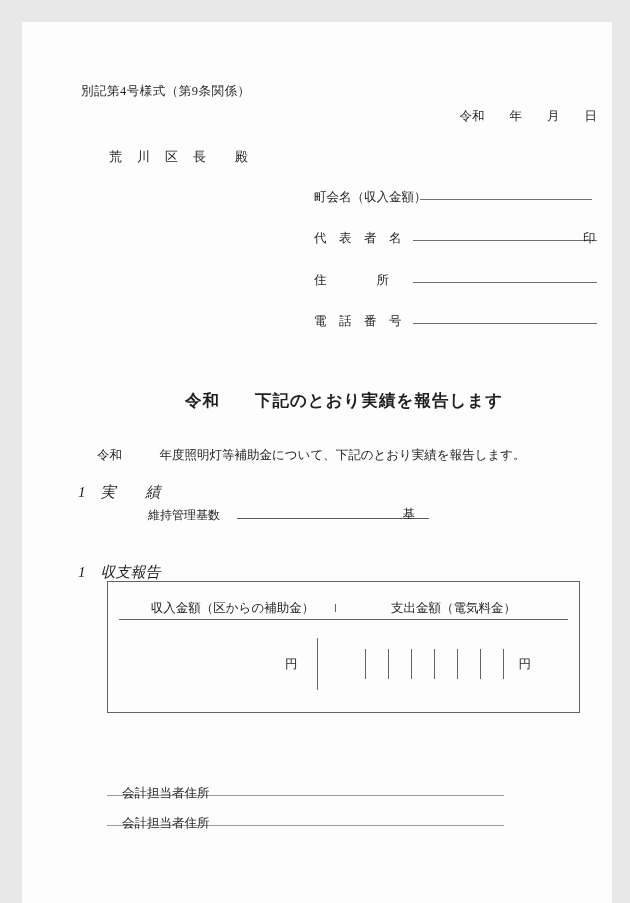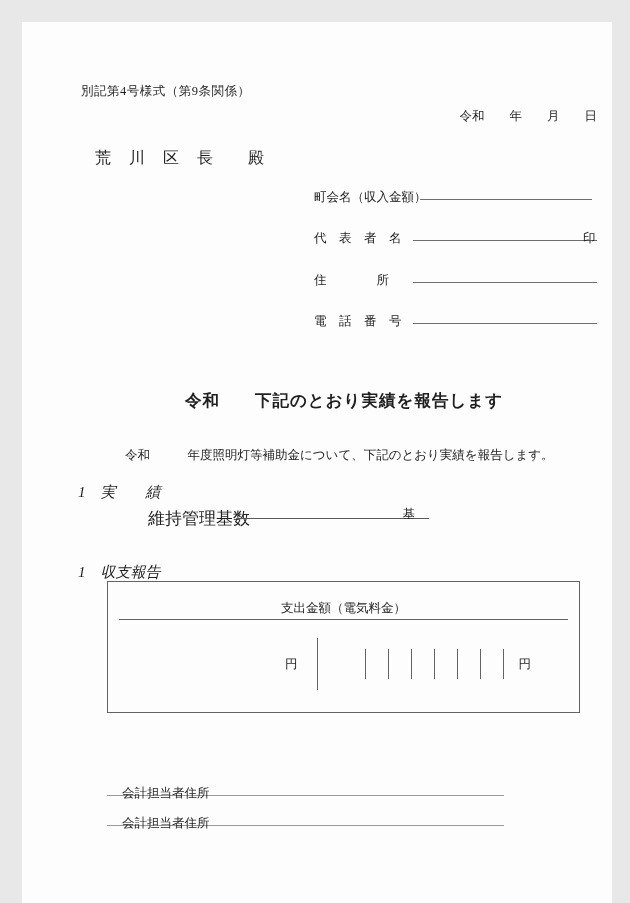--- a/index.html
+++ b/index.html
@@ -11,46 +11,46 @@
     margin: 0 auto;
     background: #fdfdfd;
     font-family: "Liberation Serif", "DejaVu Serif", serif;
     color: #1f1f1f;
     overflow: hidden;
   }
   .abs { position: absolute; white-space: nowrap; }
 
   .form-code   { left: 48px;  top: 50px;  font-size: 12.5px; letter-spacing: 0.5px; }
   .date-line   { right: 44px; top: 75px;  font-size: 12.5px; }
-  .addressee   { left: 62px;  top: 115px; font-size: 16px; letter-spacing: 1px; }
+  .addressee   { left: 76px;  top: 115px; font-size: 13px; letter-spacing: 1px; }
 
   .fld-label   { left: 281px; font-size: 12.5px; }
   .fl-1 { top: 156px; }
   .fl-2 { top: 197px; }
   .fl-3 { top: 239px; }
   .fl-4 { top: 280px; }
 
   .fld-line { position: absolute; height: 0; border-top: 1px solid #6e6e6e; }
   .ln-1 { left: 391px; top: 170px; width: 172px; }
   .ln-2 { left: 384px; top: 211px; width: 184px; }
   .ln-3 { left: 384px; top: 253px; width: 184px; }
   .ln-4 { left: 384px; top: 294px; width: 184px; }
   .seal { left: 550px; top: 197px; font-size: 12.5px; }
 
   .doc-title {
     left: 0; top: 357px; width: 100%;
     text-align: center; font-size: 16.5px; font-weight: bold; letter-spacing: 1px;
   }
-  .intro { left: 92px; top: 414px; font-size: 12.5px; }
+  .intro { left: 64px; top: 414px; font-size: 12.5px; }
 
   .sec-heading { left: 45px; font-size: 15px; font-style: italic; }
   .sec-1 { top: 450px; }
   .sec-2 { top: 530px; }
 
-  .maint-label { left: 115px; top: 474px; font-size: 17px; }
+  .maint-label { left: 115px; top: 474px; font-size: 12px; }
   .maint-line {
     left: 208px; top: 473px; width: 192px; height: 17px;
     border-bottom: 1px solid #5a5a5a;
     font-size: 12.5px; text-align: right; padding-right: 3px;
   }
 
   .tbl {
     left: 78px; top: 552px; width: 473px;
     border: 1px solid #636363;
     font-size: 12.5px;
@@ -109,20 +109,21 @@
   <div class="abs sec-heading sec-1">1　実　　績</div>
   <div class="abs maint-label">維持管理基数</div>
   <div class="abs maint-line">
     <span>基</span>
   </div>
 
   <div class="abs sec-heading sec-2">1　収支報告</div>
 
   <div class="abs tbl">
     <div class="tbl-head">
+      <div class="th-income">収入金額（区からの補助金）</div>
       <div class="th-expense">支出金額（電気料金）</div>
     </div>
     <div class="tbl-body">
       <div class="td-income">
         <span>円</span>
       </div>
       <div class="td-cols">
         <div class="td-col"></div>
         <div class="td-col"></div>
         <div class="td-col"></div>

